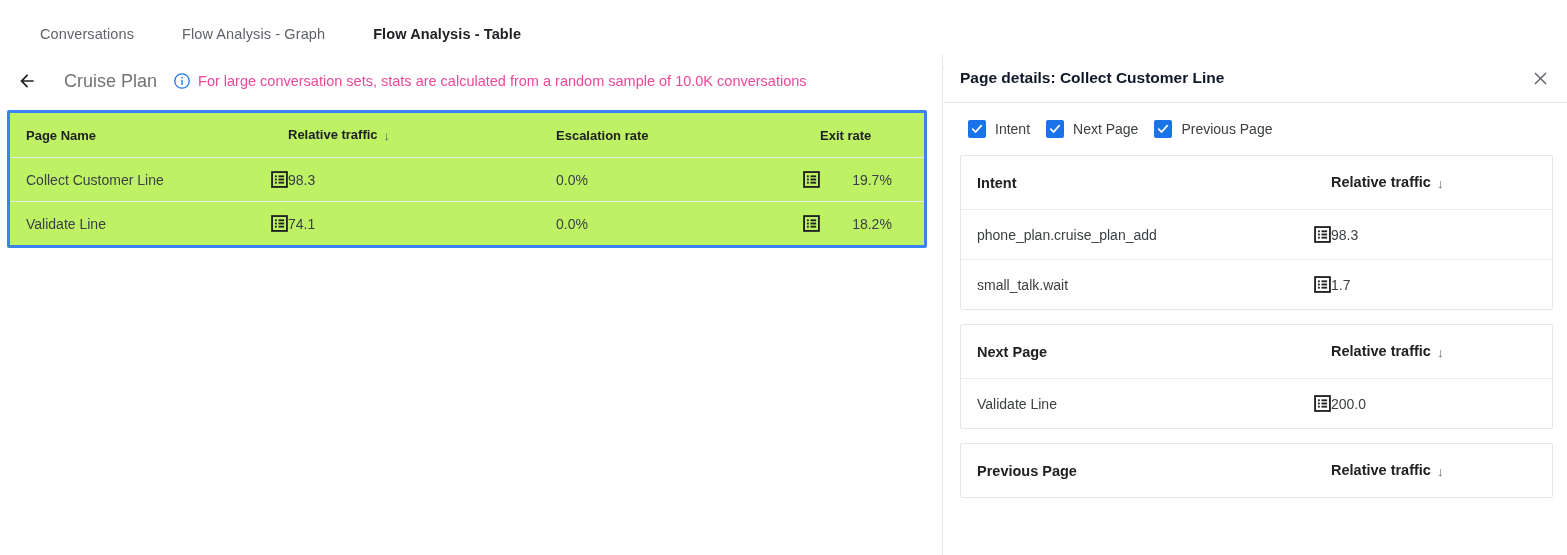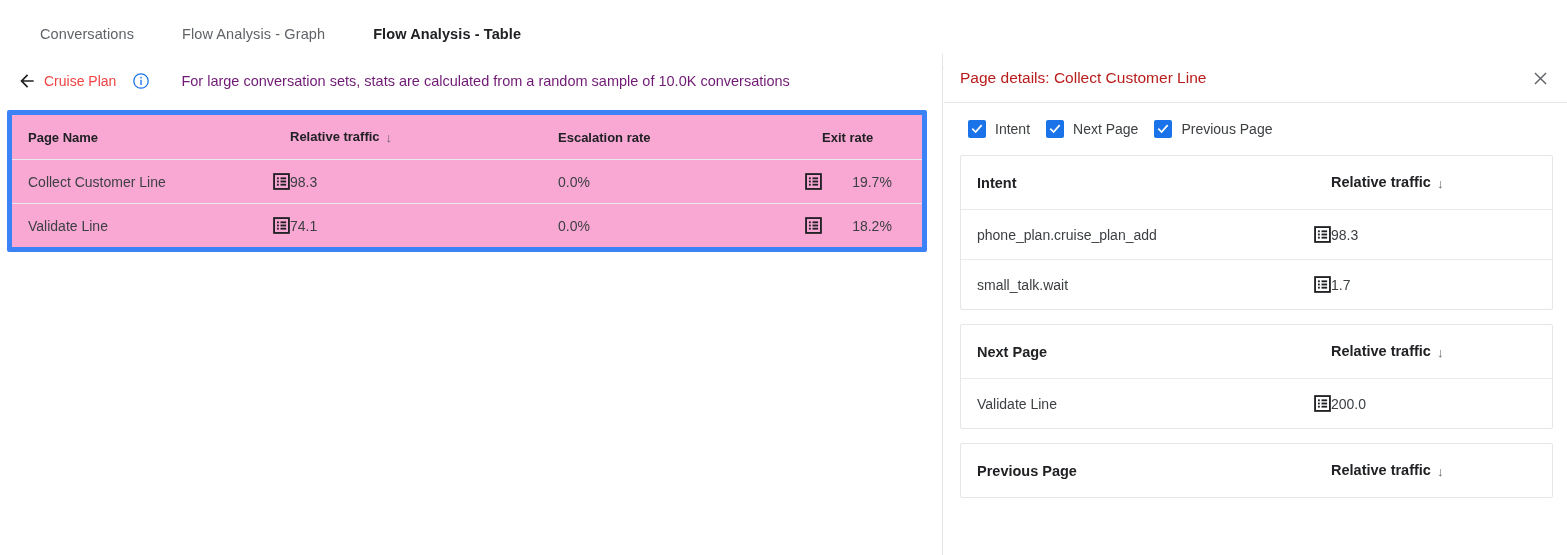--- a/index.html
+++ b/index.html
@@ -49,44 +49,43 @@
     padding: 0 0 0 14px;
   }
   .back-arrow {
     width: 26px; height: 26px;
     display: flex; align-items: center; justify-content: center;
     cursor: pointer;
     color: #202124;
     flex: 0 0 auto;
   }
   .crumb-title {
-    font-size: 14px;
-    color: #ef4444;
-    margin-left: 4px;
+    font-size: 18px;
+    color: #737373;
+    margin-left: 24px;
     white-space: nowrap;
   }
   .info-note {
     display: flex; align-items: center;
     margin-left: 16px;
-    color: #701a75;
+    color: #ec4899;
     font-size: 14.5px;
     white-space: nowrap;
-    gap: 24px;
   }
   .info-icon {
     width: 18px; height: 18px; flex: 0 0 auto;
     margin-right: 7px;
   }
 
   
   .table-card {
     margin: 2px 15px 0 7px;
-    border: 5px solid #3b82f6;
+    border: 3px solid #3b82f6;
     border-radius: 2px;
-    background: #f9a8d4;
+    background: #bef264;
   }
   table.grid { width: 100%; border-collapse: collapse; table-layout: fixed; }
   table.grid th {
     text-align: left;
     font-size: 13px;
     font-weight: 700;
     color: #202124;
     padding: 14px 0 14px 0;
     border-bottom: 1px solid #e8eaed;
     white-space: nowrap;
@@ -118,21 +117,21 @@
     background: #fff;
     overflow: hidden;
   }
   .panel-head {
     height: 49px;
     display: flex; align-items: center;
     padding: 0 14px 0 16px;
     border-bottom: 1px solid #e4e6e8;
   }
   .panel-title {
-    font-size: 15.5px; font-weight: 400; color: #b91c1c;
+    font-size: 15.5px; font-weight: 700; color: #0f172a;
     flex: 1 1 auto; white-space: nowrap; overflow: hidden; text-overflow: ellipsis;
   }
   .close-btn {
     width: 26px; height: 26px;
     display: flex; align-items: center; justify-content: center;
     cursor: pointer; color: #5f6368; flex: 0 0 auto;
   }
 
   .filter-row {
     display: flex; align-items: center;

